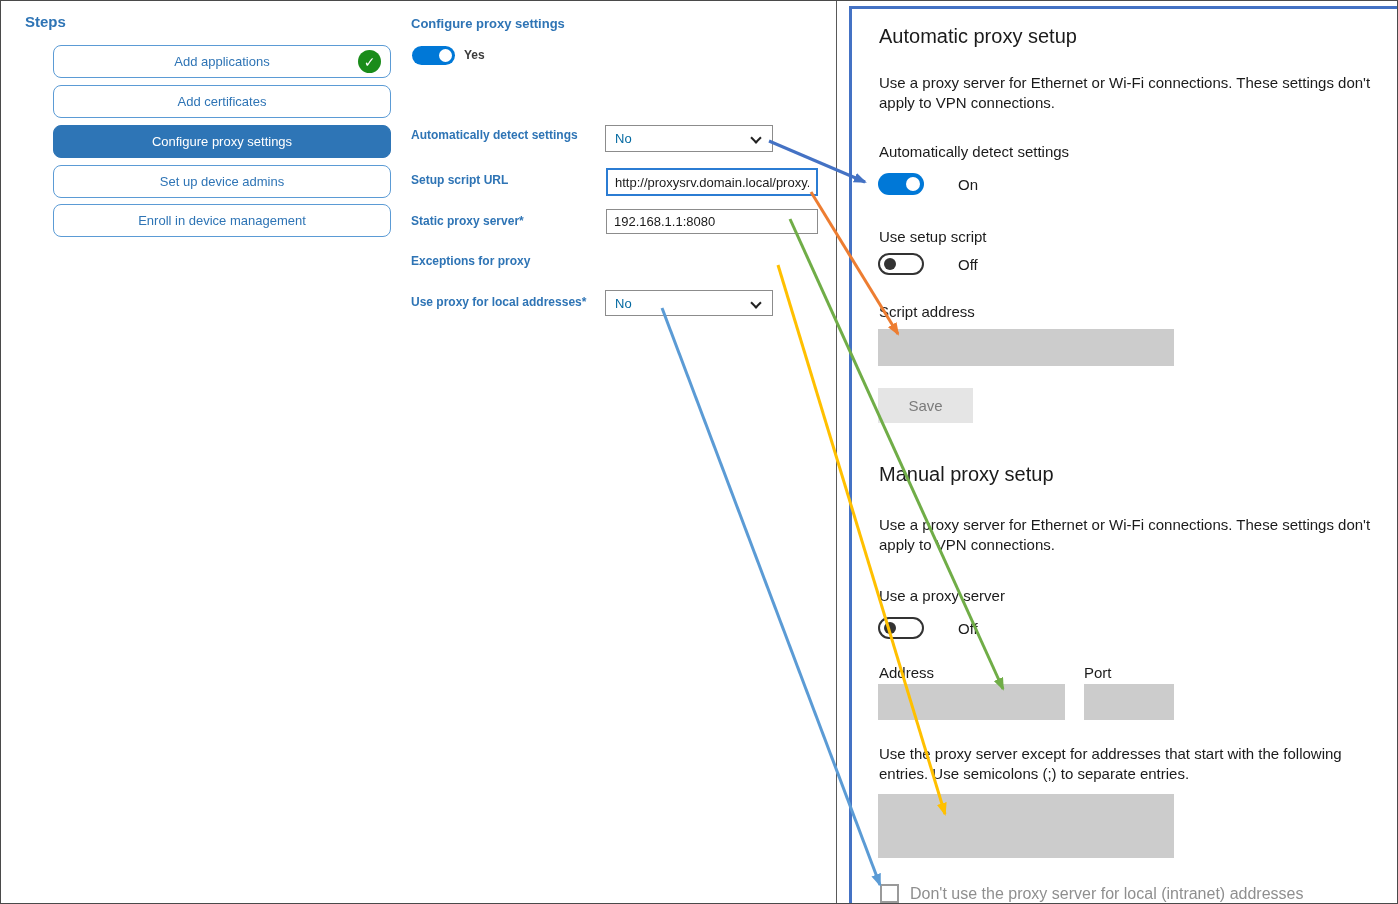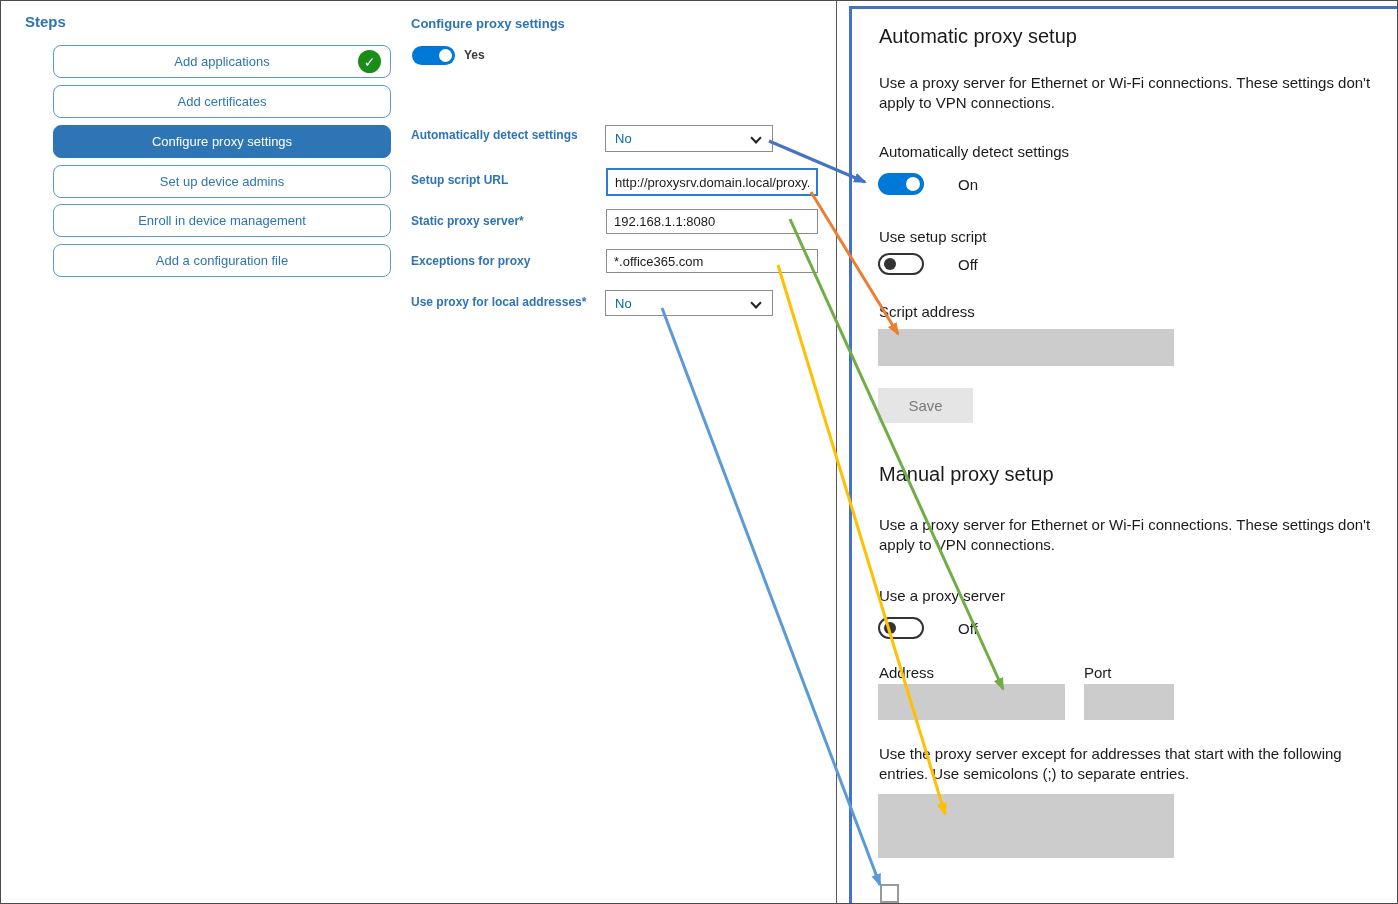--- a/index.html
+++ b/index.html
@@ -103,44 +103,40 @@
   </div>
   <div class="step-btn selected" style="top:124px;">
     <span>Configure proxy settings</span>
   </div>
   <div class="step-btn" style="top:164px;">
     <span>Set up device admins</span>
   </div>
   <div class="step-btn" style="top:203px;">
     <span>Enroll in device management</span>
   </div>
-  <div class="step-btn" style="top:243px;">
-    <span>Add a configuration file</span>
-  </div>
 
   <div class="config-title">Configure proxy settings</div>
   <div class="toggle-yes">
     <span class="knob"></span>
   </div>
   <div class="toggle-yes-label">Yes</div>
 
   <div class="field-label" style="top:127px;">Automatically detect settings</div>
   <div class="select-box" style="top:124px; height:27px;">
     <span>No</span>
     <span class="chevron"></span>
   </div>
 
   <div class="field-label" style="top:172px;">Setup script URL</div>
   <input class="text-input focused" style="top: 167px;" value="http://proxysrv.domain.local/proxy.pa">
 
   <div class="field-label" style="top:213px;">Static proxy server*</div>
   <input class="text-input" style="top: 208px;" value="192.168.1.1:8080">
 
   <div class="field-label" style="top:253px;">Exceptions for proxy</div>
-  <input class="text-input" style="top: 248px; height: 24px;" value="*.office365.com">
 
   <div class="field-label" style="top:294px;">Use proxy for local addresses*</div>
   <div class="select-box" style="top:289px; height:26px;">
     <span>No</span>
     <span class="chevron"></span>
   </div>
 
   <div class="v-divider"></div>
 
   <div class="settings-panel">
@@ -175,20 +171,21 @@
 
     <div class="lbl" style="top:655px;">Address</div>
     <div class="lbl" style="left:232px; top:655px;">Port</div>
     <div class="gray-box" style="left:26px; top:675px; width:187px; height:36px;"></div>
     <div class="gray-box" style="left:232px; top:675px; width:90px; height:36px;"></div>
 
     <div class="body-text" style="top:735px;">Use the proxy server except for addresses that start with the following entries. Use semicolons (;) to separate entries.</div>
     <div class="gray-box" style="left:26px; top:785px; width:296px; height:64px;"></div>
 
     <div class="cb"></div>
+    <div class="cb-label">Don't use the proxy server for local (intranet) addresses</div>
   </div>
 
   <svg id="arrow-layer" viewBox="0 0 1398 904">
     <defs>
         <marker id="ah0" markerWidth="13" markerHeight="10" refX="11" refY="5" orient="auto" markerUnits="userSpaceOnUse">
           <polygon points="0 0, 13 5, 0 10" fill="#4472C4"></polygon>
         </marker>
         <marker id="ah1" markerWidth="13" markerHeight="10" refX="11" refY="5" orient="auto" markerUnits="userSpaceOnUse">
           <polygon points="0 0, 13 5, 0 10" fill="#ED7D31"></polygon>
         </marker>

